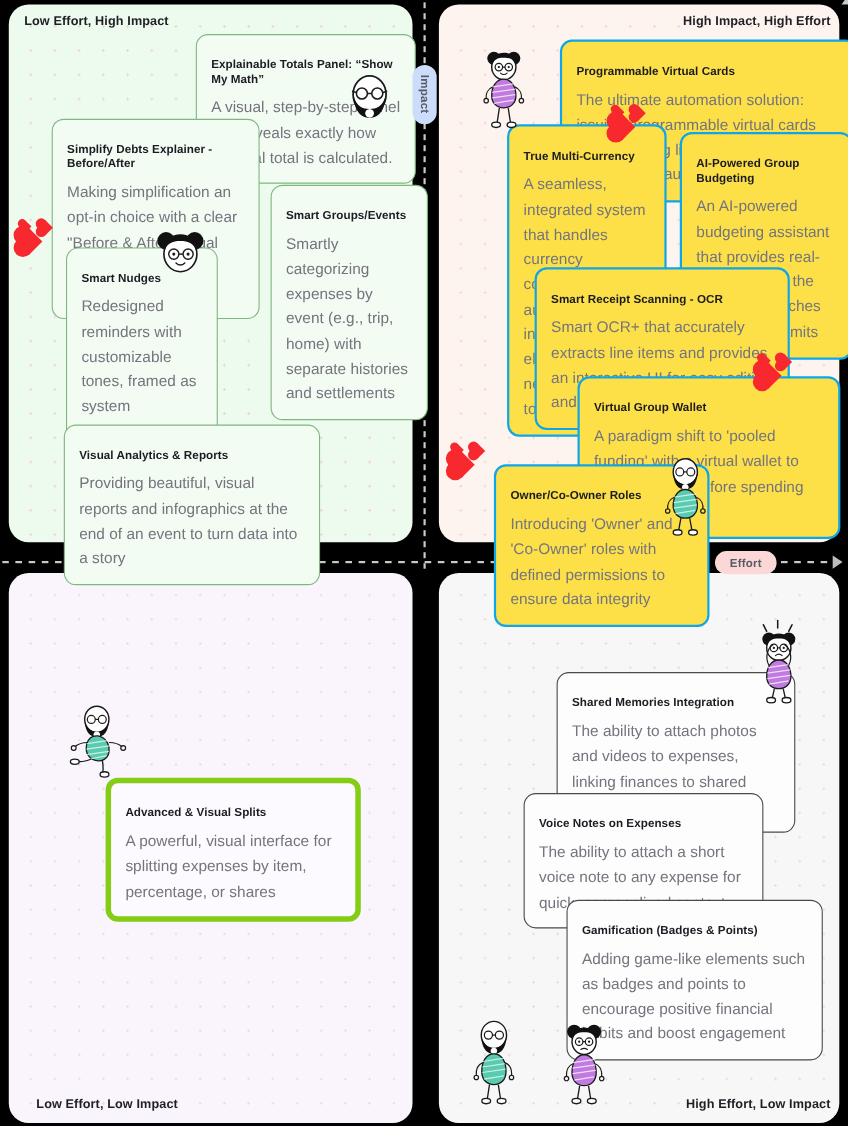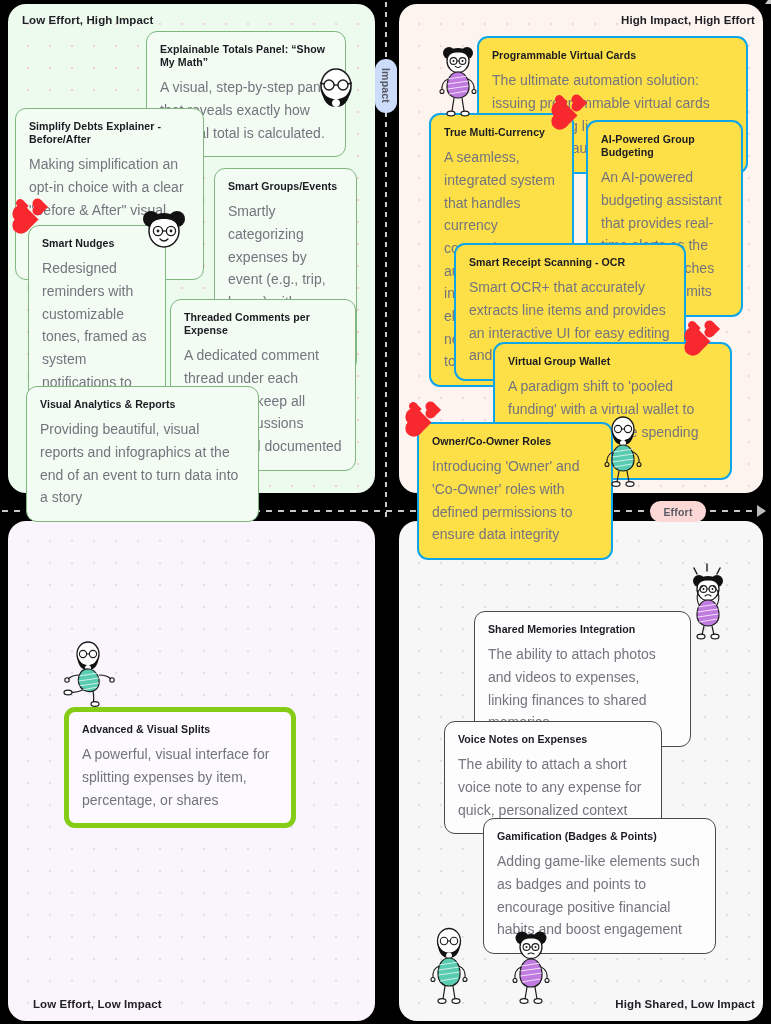--- a/index.html
+++ b/index.html
@@ -102,22 +102,23 @@
   #badge-effort {
     left: 650px; top: 501px;
     width: 56px; height: 21px;
     background: #fbd8d6;
   }
 
   
   .card {
     position: absolute;
     border-radius: 11px;
-    padding: 11px 13px 12px 13px;
+    padding: 21px 13px 12px 13px;
     z-index: 5;
+    margin-left: 32px;
   }
   .card h3 {
     font-size: 10.6px;
     font-weight: 700;
     color: #1b1b22;
     margin-bottom: 7px;
     line-height: 1.25;
     letter-spacing: .05px;
   }
   .card p {
@@ -170,21 +171,21 @@
   <div class="quad" id="q-bl">
     <div class="dots"></div>
   </div>
   <div class="quad" id="q-br">
     <div class="dots"></div>
   </div>
 
   <div class="quad-label" id="lbl-tl">Low Effort, High Impact</div>
   <div class="quad-label" id="lbl-tr">High Impact, High Effort</div>
   <div class="quad-label" id="lbl-bl">Low Effort, Low Impact</div>
-  <div class="quad-label" id="lbl-br">High Shared, Low Impact</div>
+  <div class="quad-label" id="lbl-br">High Effort, Low Impact</div>
 
   <div class="axis-v">
     <div class="axis-v-arrow"></div>
   </div>
   <div class="axis-h">
     <div class="axis-h-arrow"></div>
   </div>
   <div class="axis-badge" id="badge-impact">Impact</div>
   <div class="axis-badge" id="badge-effort">Effort</div>
 
@@ -201,24 +202,20 @@
   <div class="card c-green" style="left:214px; top:168px; width:143px;">
     <h3>Smart Groups/Events</h3>
     <p>Smartly categorizing expenses by event (e.g., trip, home) with separate histories and settlements</p>
   </div>
 
   <div class="card c-green" style="left:28px; top:225px; width:138px;">
     <h3>Smart Nudges</h3>
     <p>Redesigned reminders with customizable tones, framed as system notifications to remove social friction</p>
   </div>
 
-  <div class="card c-green" style="left:170px; top:299px; width:186px;">
-    <h3>Threaded Comments per Expense</h3>
-    <p>A dedicated comment thread under each expense to keep all related discussions focused and documented</p>
-  </div>
 
   <div class="card c-green" style="left:26px; top:386px; width:233px;">
     <h3>Visual Analytics &amp; Reports</h3>
     <p>Providing beautiful, visual reports and infographics at the end of an event to turn data into a story</p>
   </div>
 
   <div class="card c-peach" style="left:477px; top:36px; width:271px;">
     <h3>Programmable Virtual Cards</h3>
     <p>The ultimate automation solution: issuing programmable virtual cards with spending limits that capture transactions automatically</p>
   </div>

